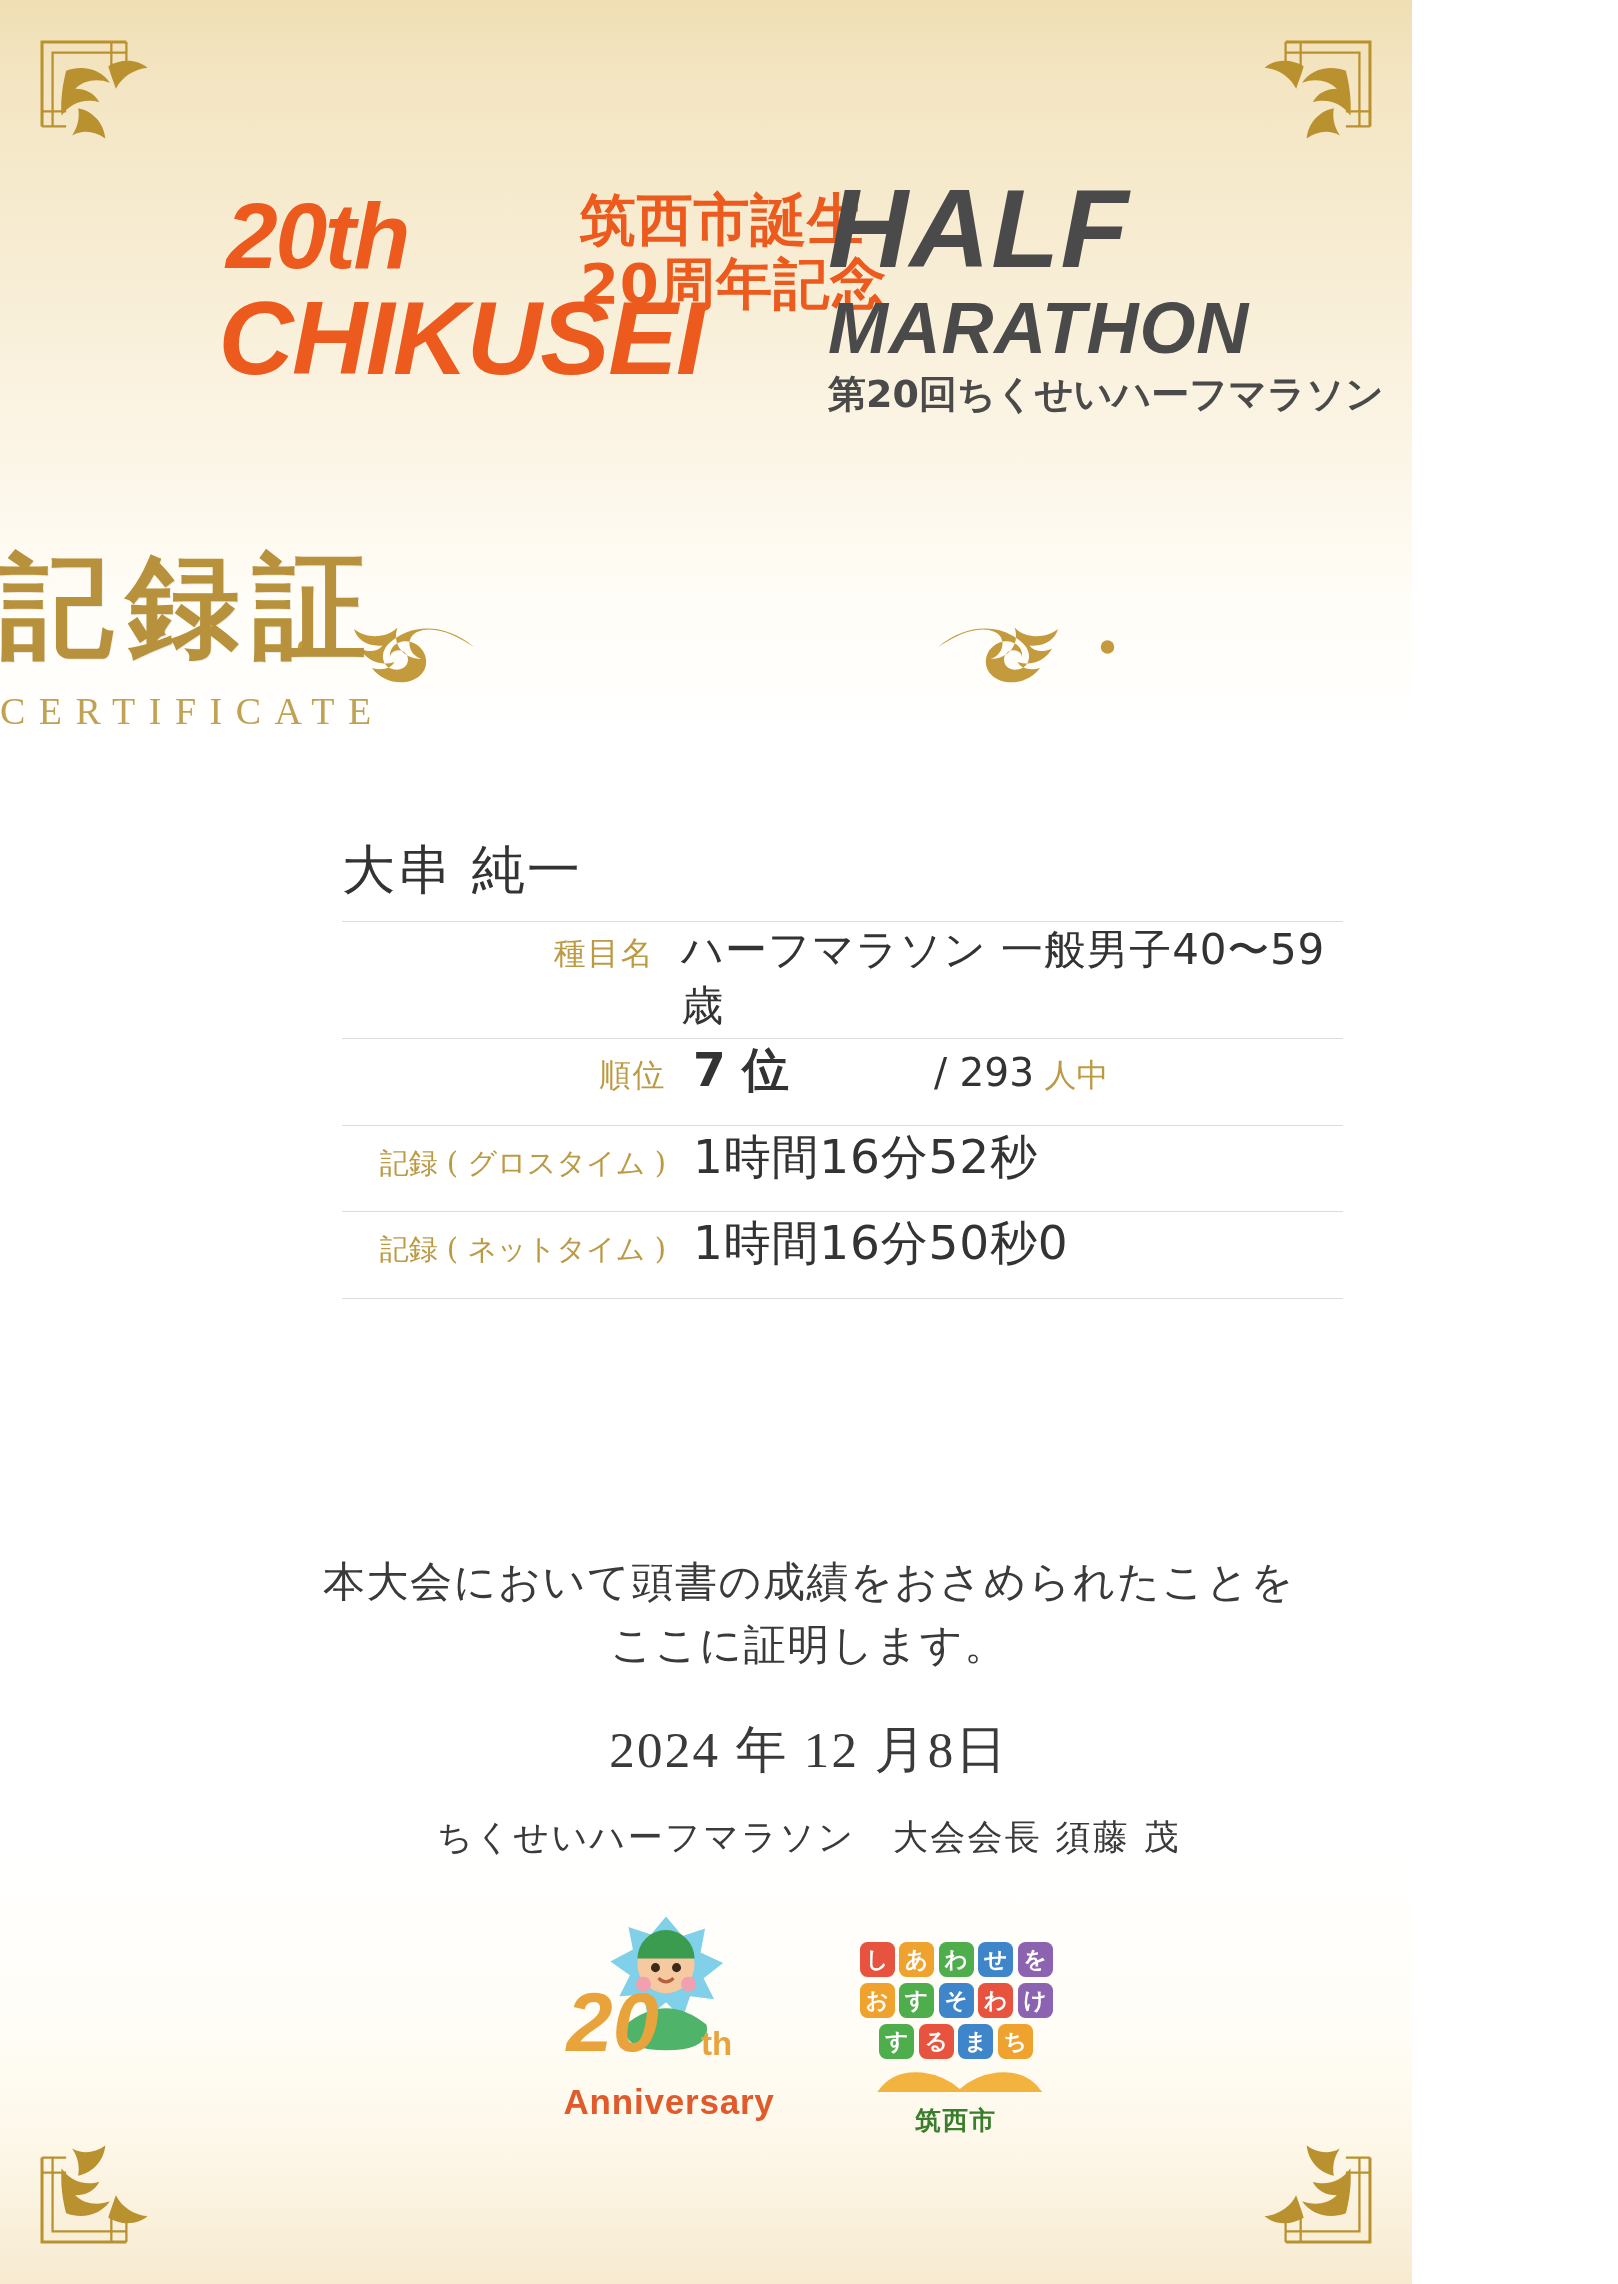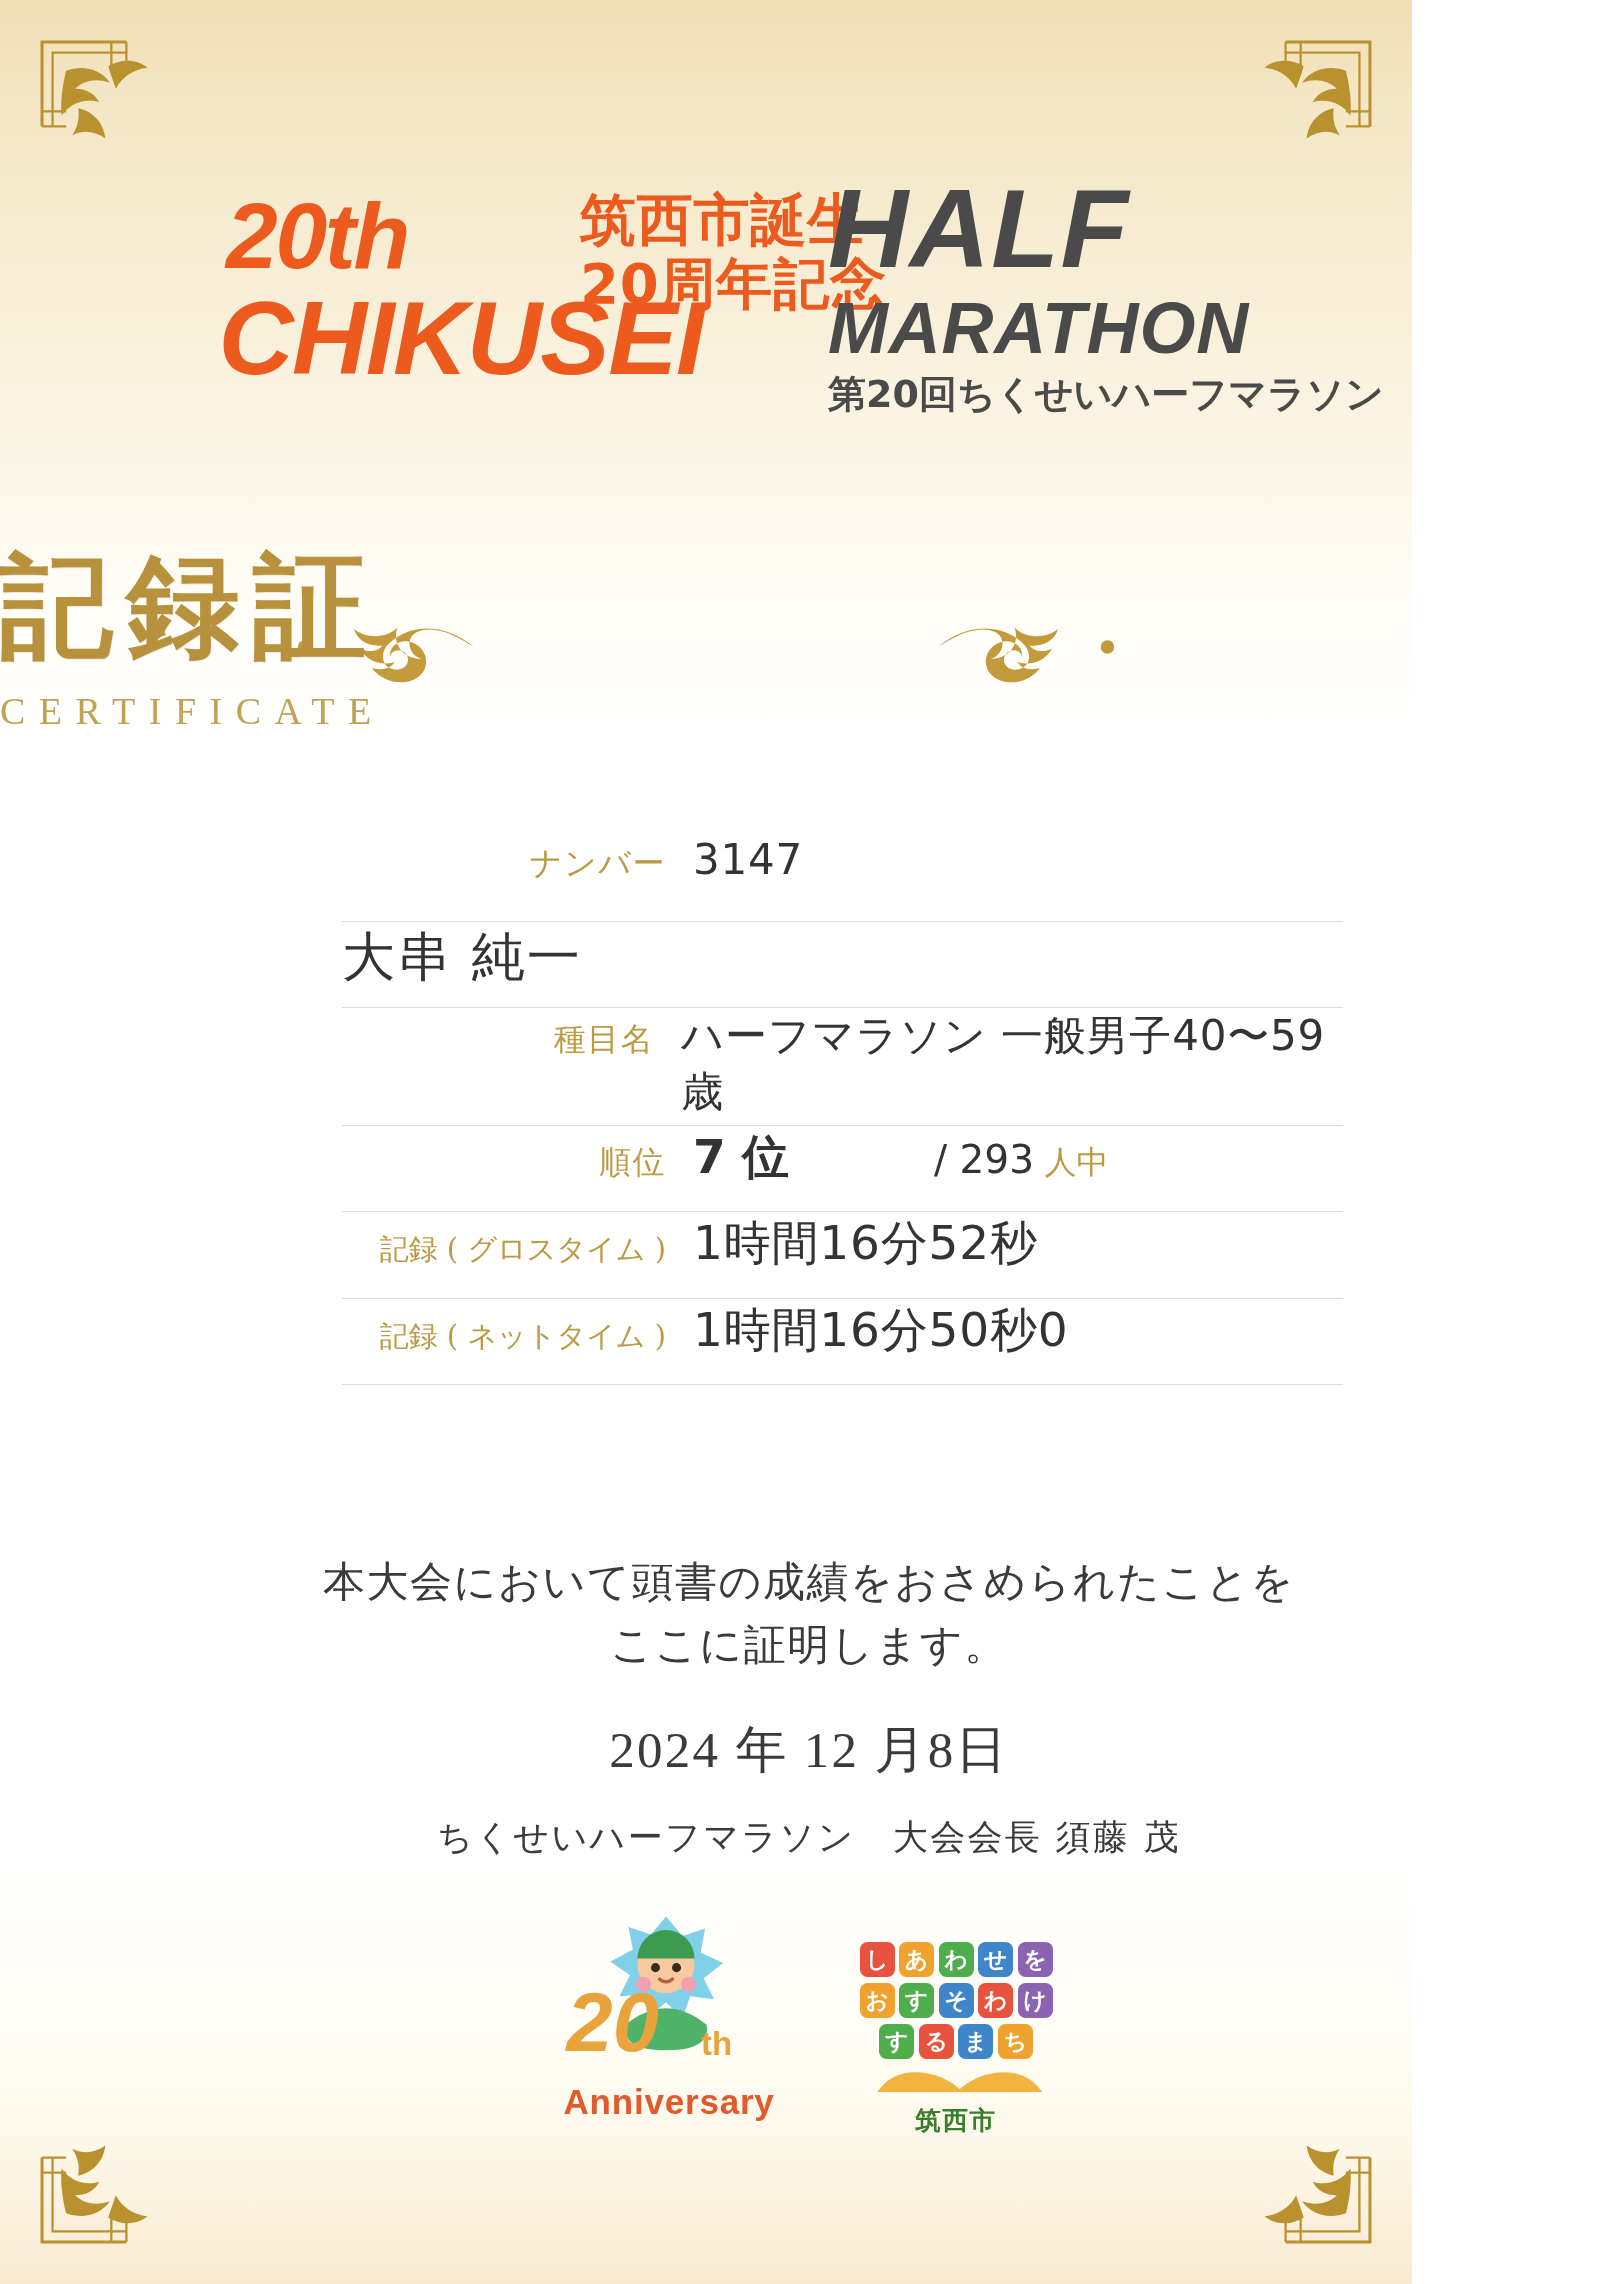--- a/index.html
+++ b/index.html
@@ -435,24 +435,20 @@
       </g>
     </svg>
   </div>
   <div class="title-block">
     <div class="title-jp">記録証</div>
     <div class="title-en">CERTIFICATE</div>
   </div>
 
   <div class="fields">
 
-    <div class="row">
-      <div class="row-label">ナンバー</div>
-      <div class="row-value">3147</div>
-    </div>
 
     <div class="row">
       <div class="row-value name">大串 純一</div>
     </div>
 
     <div class="row">
       <div class="row-label">種目名</div>
       <div class="row-value">ハーフマラソン 一般男子40〜59歳</div>
     </div>
 

